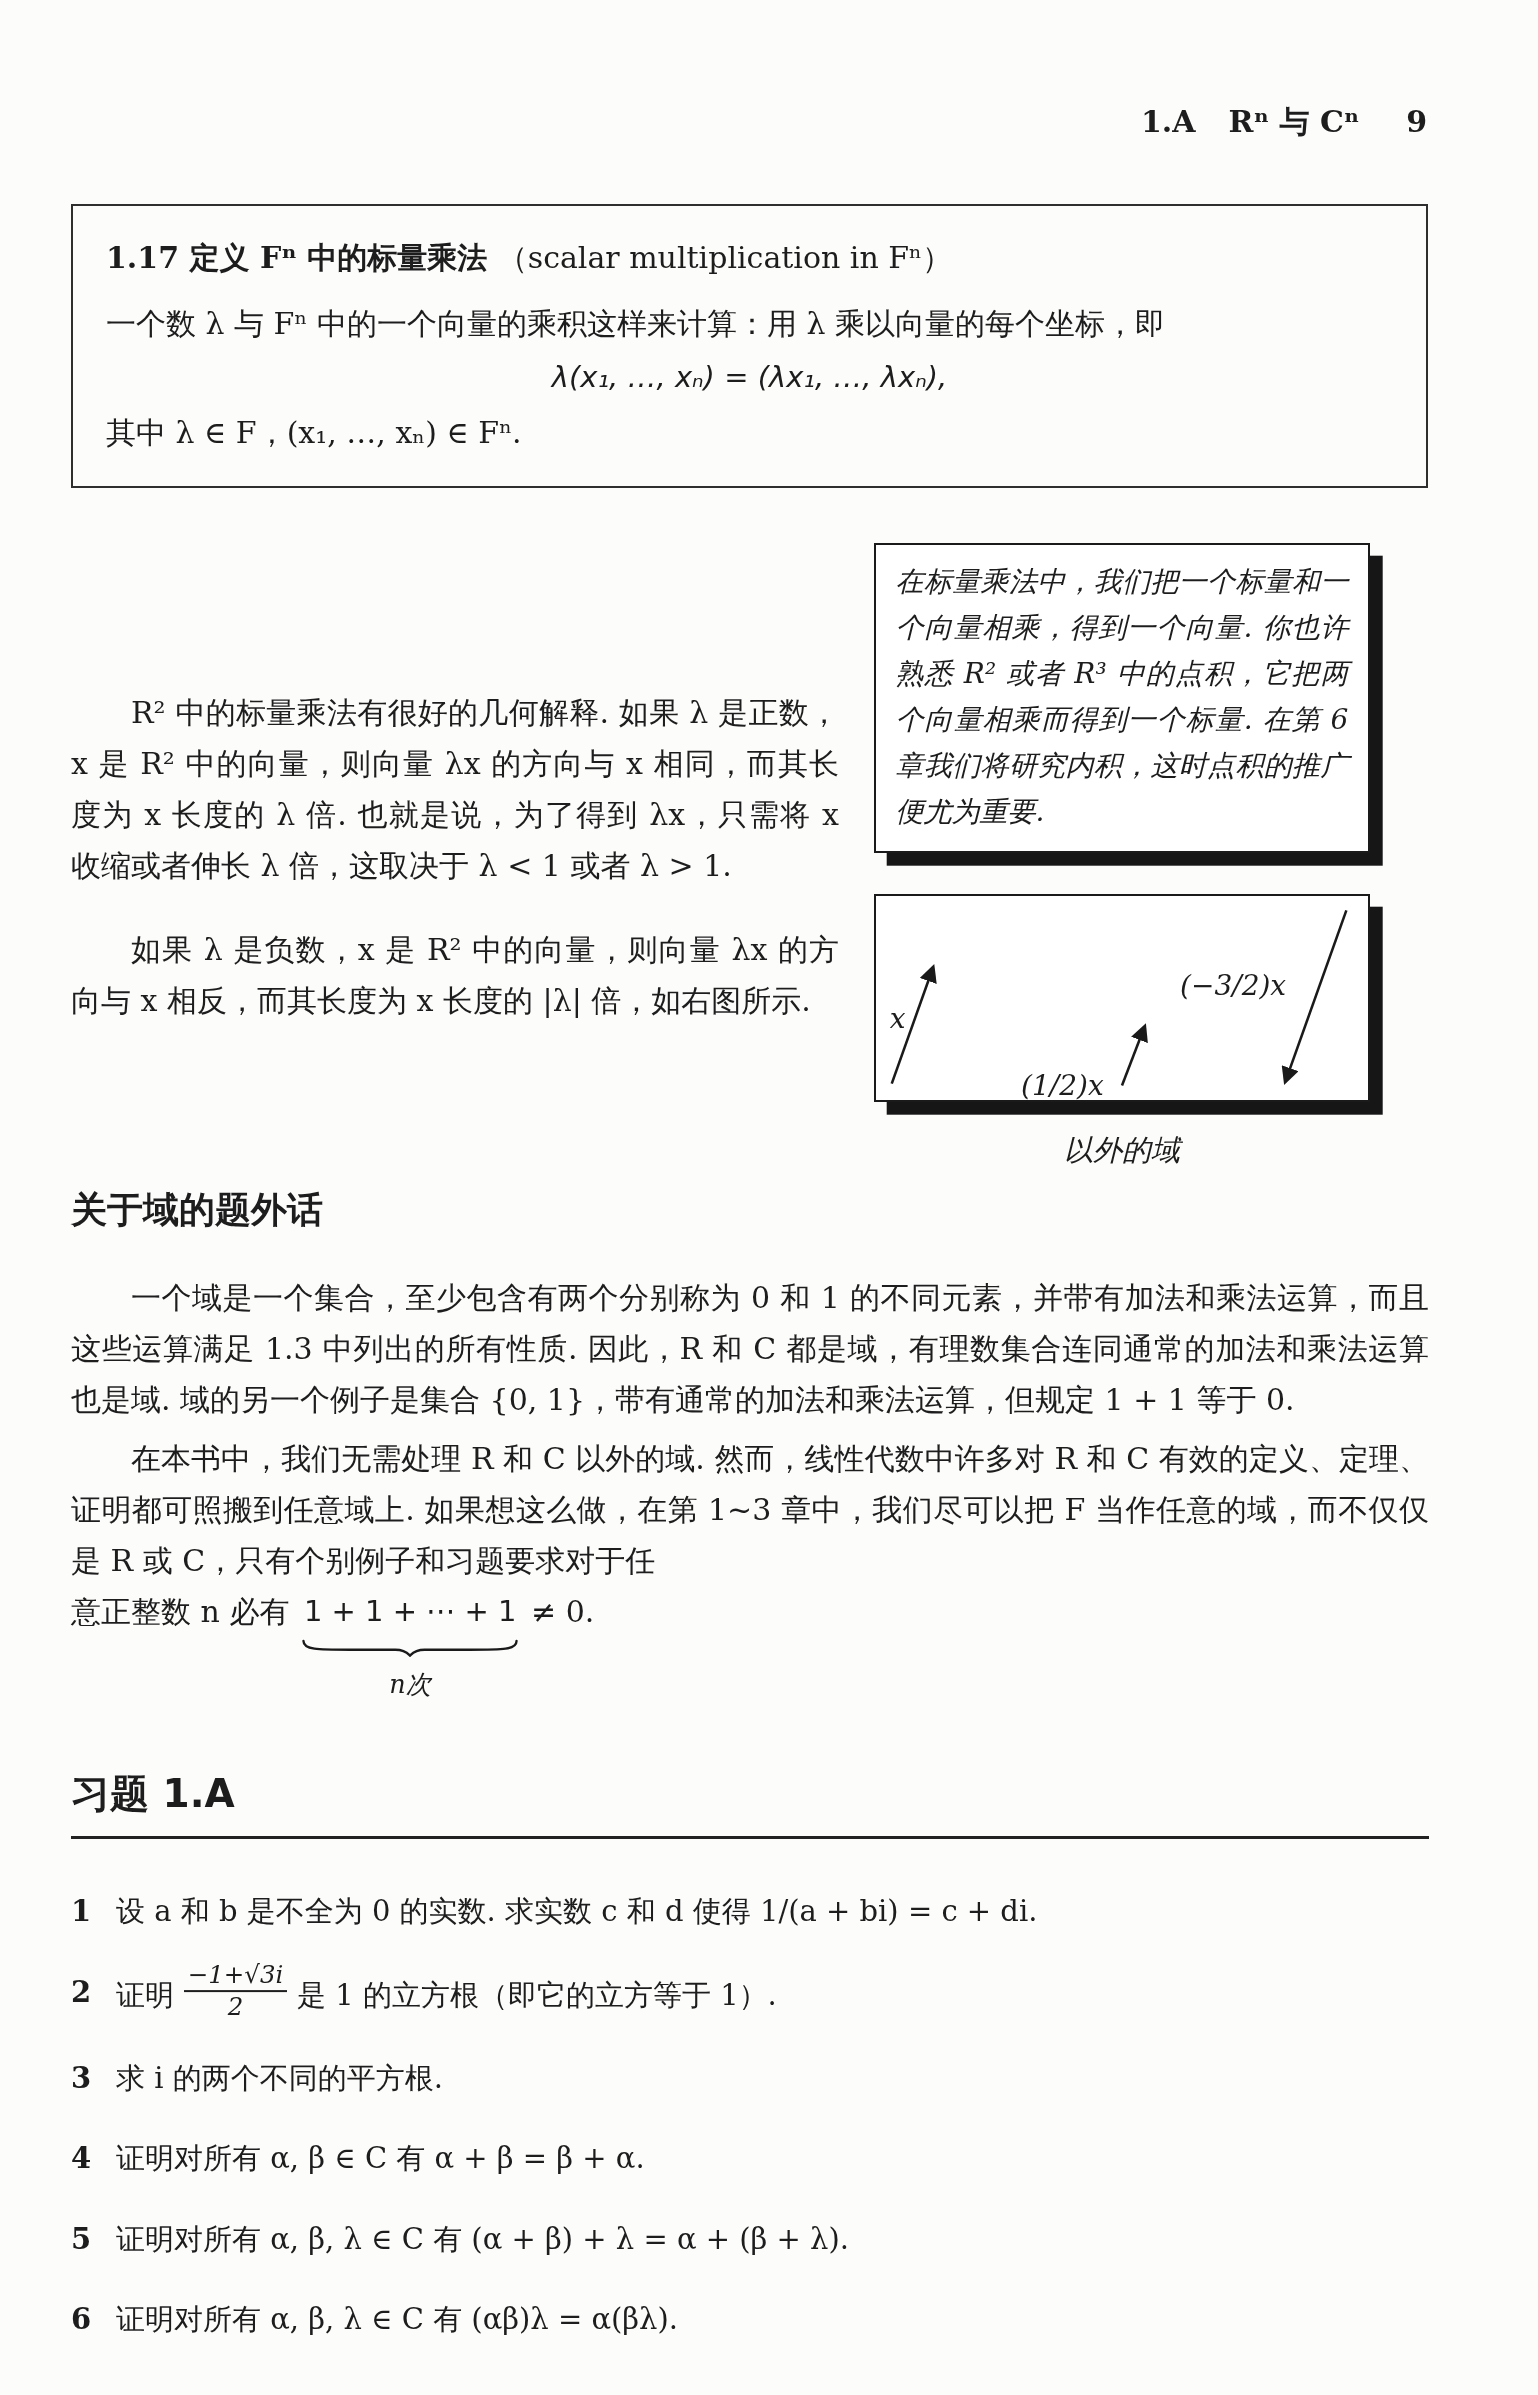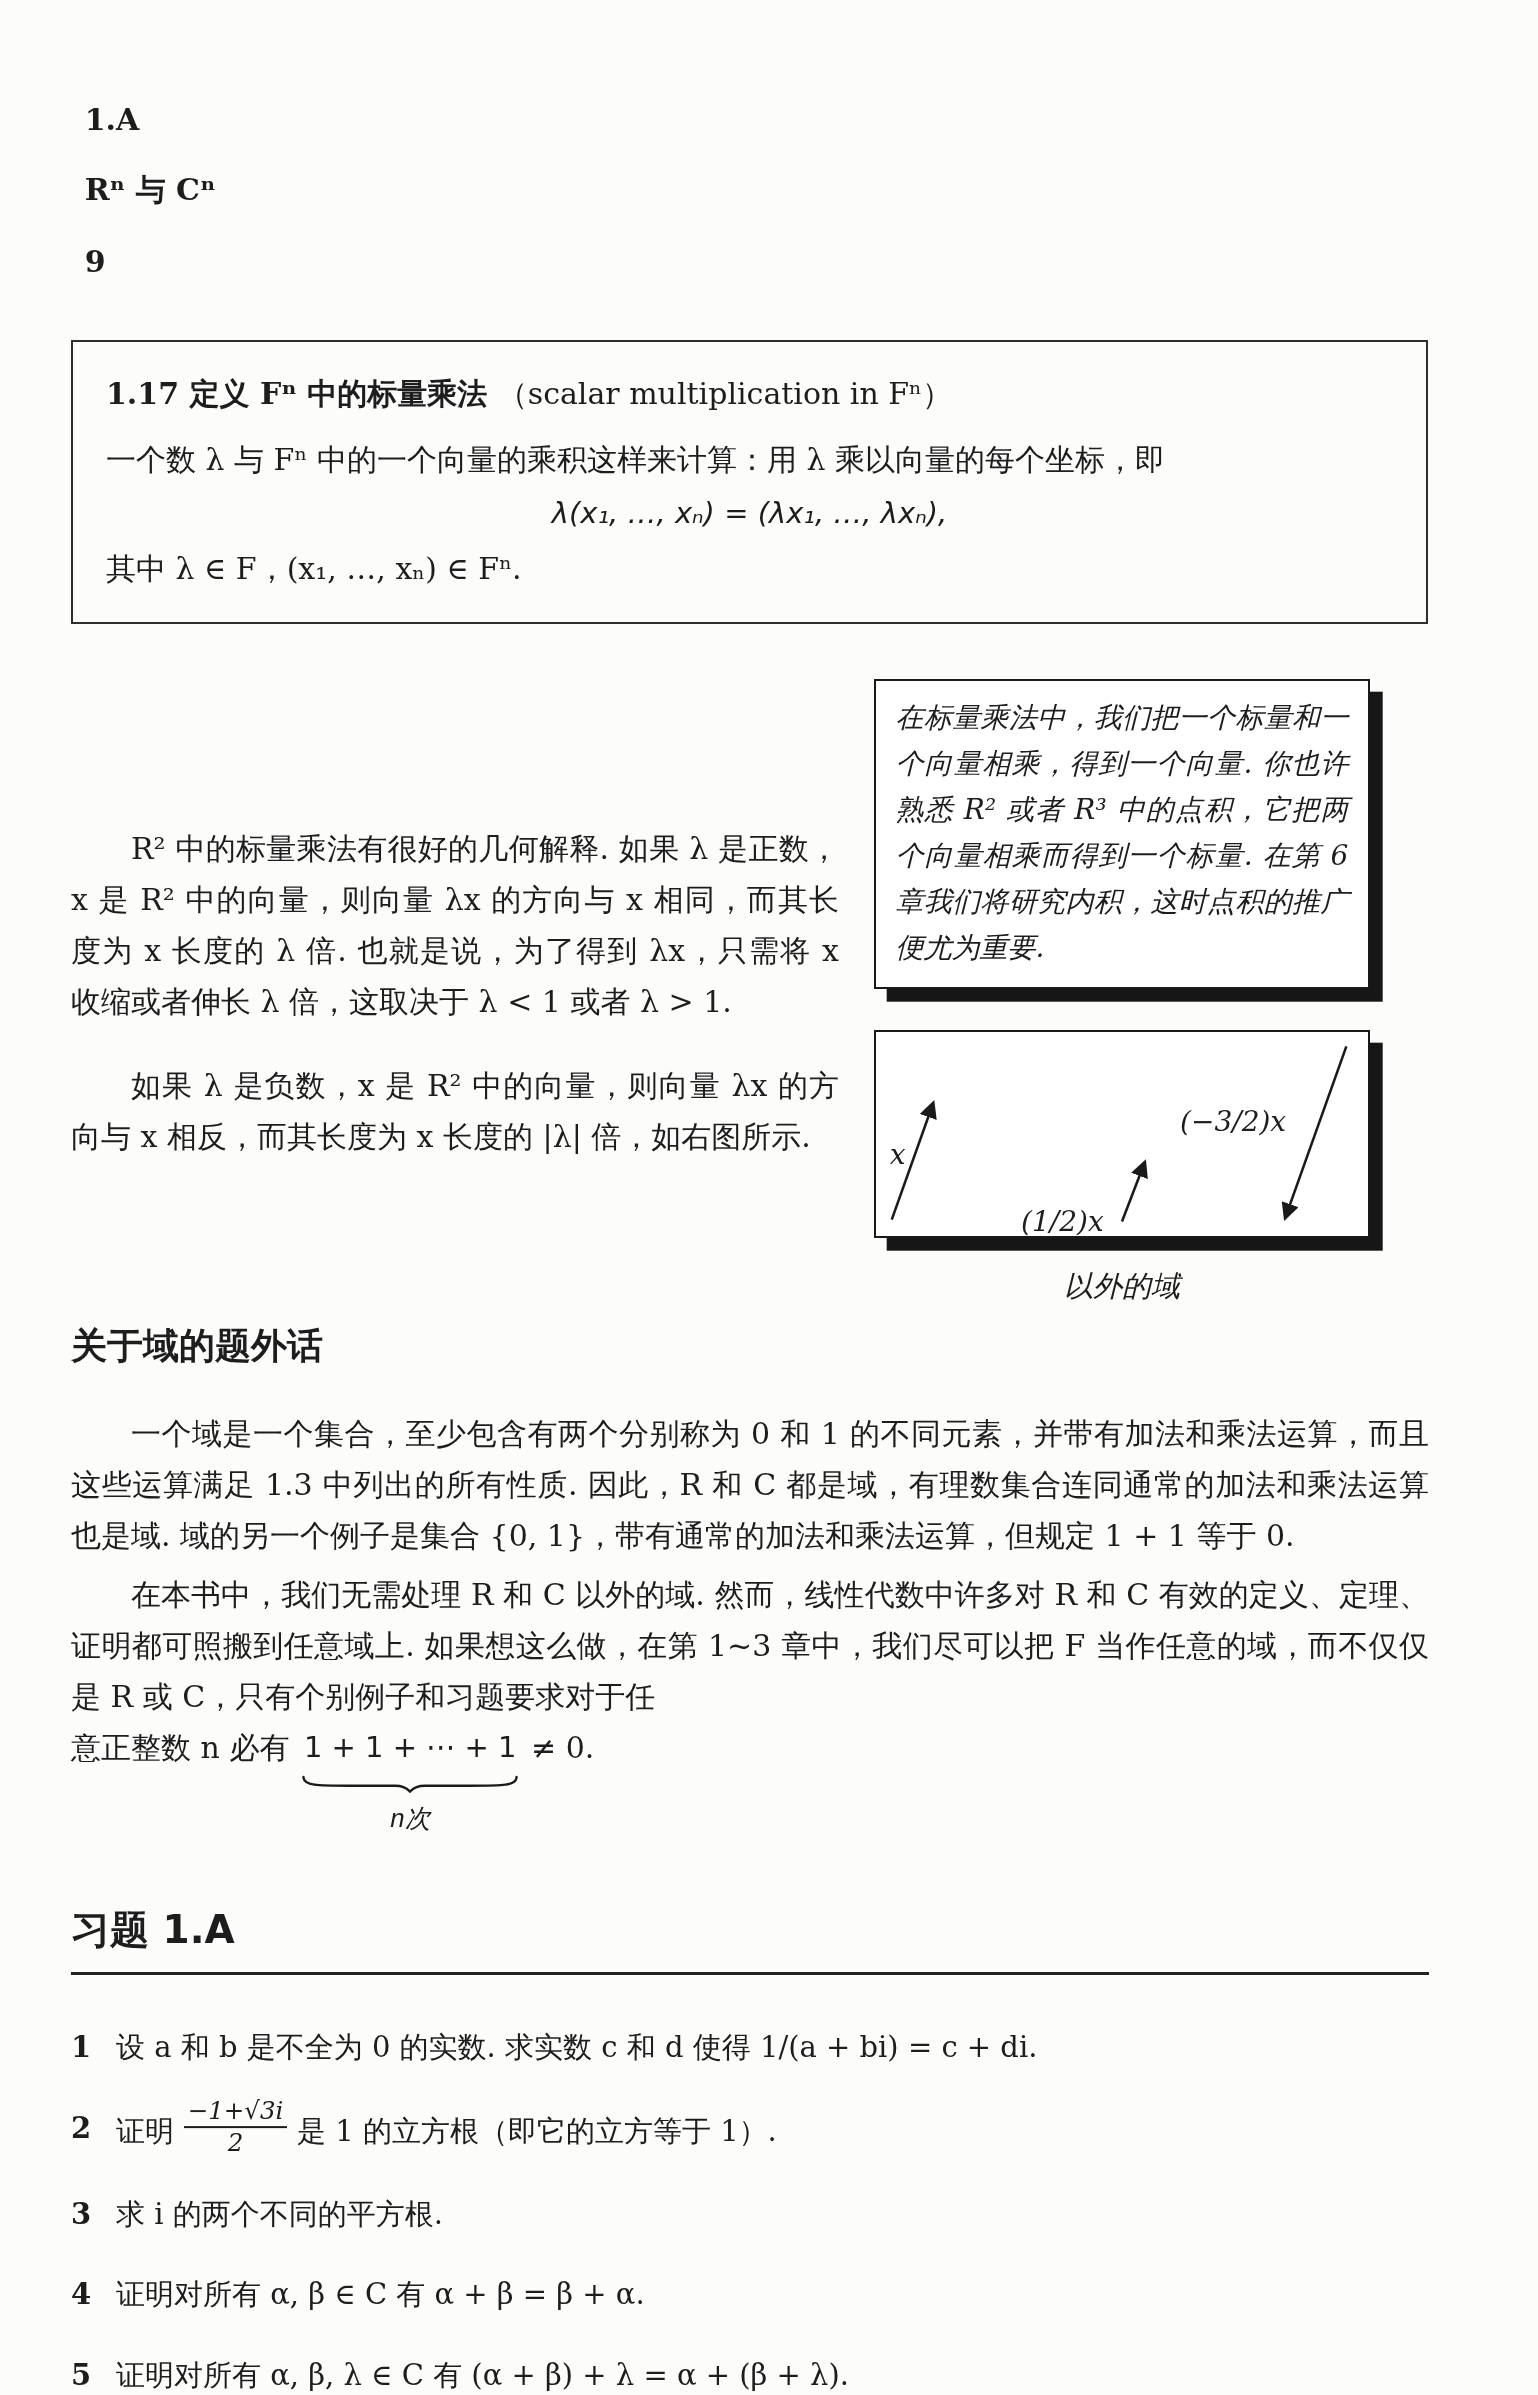--- a/index.html
+++ b/index.html
@@ -15,21 +15,20 @@
     box-sizing:border-box;
     width:1539px;height:2395px;
     padding:102px 110px 0 71px;
   }
   
   .running-head{
     display:flex;justify-content:flex-end;align-items:baseline;
     gap:33px;
     font-size:30px;font-weight:bold;
     padding-right:2px;
-    flex-direction:column;
   }
   .running-head .pgnum{margin-left:13.7px;}
   
   .def-box{
     margin-top:61px;
     border:2.9px solid #2e2e2e;
     box-sizing:border-box;
     width:1357px;
     padding:27.4px 33px 29px 33px;
     font-size:30px;
@@ -135,21 +134,20 @@
   }
   .ub-sum{
     font-family:"DejaVu Sans","Liberation Sans",sans-serif;
     font-size:29px;
   }
   .ub-brace{display:block;margin-top:2px;}
   .ub-label{
     font-style:italic;
     font-size:25.5px;
     margin-top:2px;
-    font-family:Liberation Mono, monospace;
   }
   
   .ex-heading{
     margin-top:57px;
     font-family:"DejaVu Sans","Liberation Sans",sans-serif;
     font-weight:bold;
     font-size:39px;
   }
   .ex-rule{
     margin-top:15.7px;

